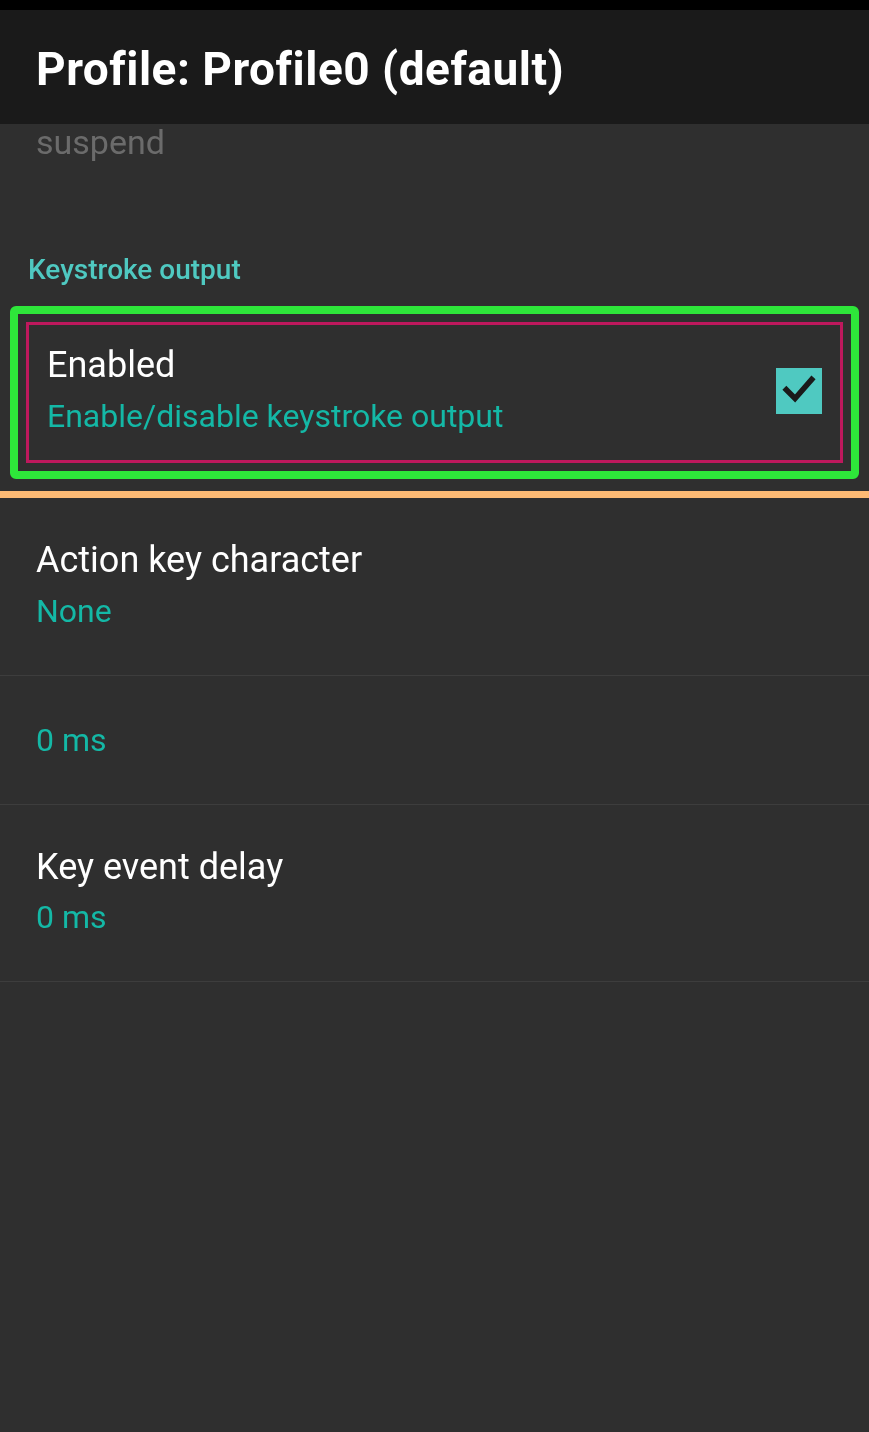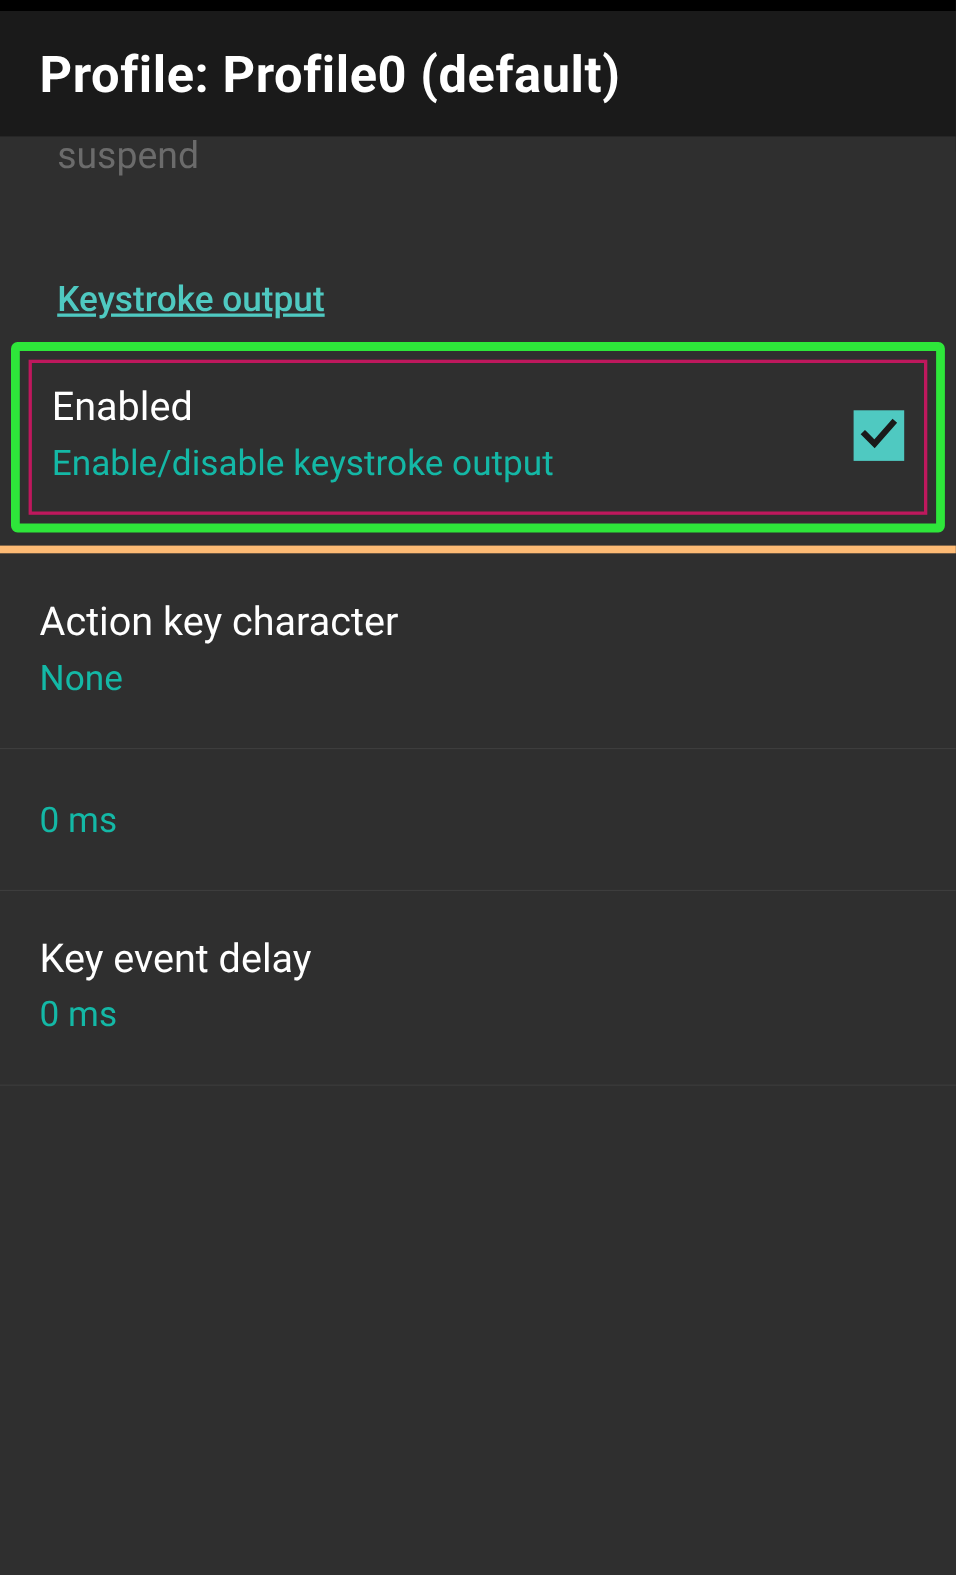--- a/index.html
+++ b/index.html
@@ -24,30 +24,29 @@
     font-weight: 700;
     color: #fff;
     letter-spacing: 0.5px;
   }
   .content {
     background: #2f2f2f;
   }
   .cutoff {
     color: #6b6b6b;
     font-size: 34px;
-    padding: 0 36px 6px 52px;
+    padding: 0 36px 6px 36px;
     line-height: 1.1;
     margin-top: -14px;
   }
   .section-header {
     color: #4fc9c1;
-    font-size: 32px;
+    font-size: 28px;
     font-weight: 500;
-    padding: 86px 36px 20px 52px;
-    text-decoration: underline;
+    padding: 86px 36px 20px 28px;
   }
   .highlight-wrap {
     border: 8px solid #2ee63a;
     border-radius: 6px;
     margin: 0 10px 12px 10px;
     padding: 8px;
   }
   .highlight-inner {
     border: 3px solid #be185d;
     padding: 16px 18px 20px 18px;

